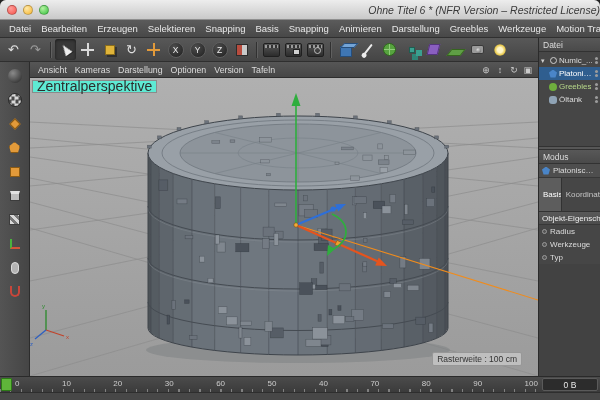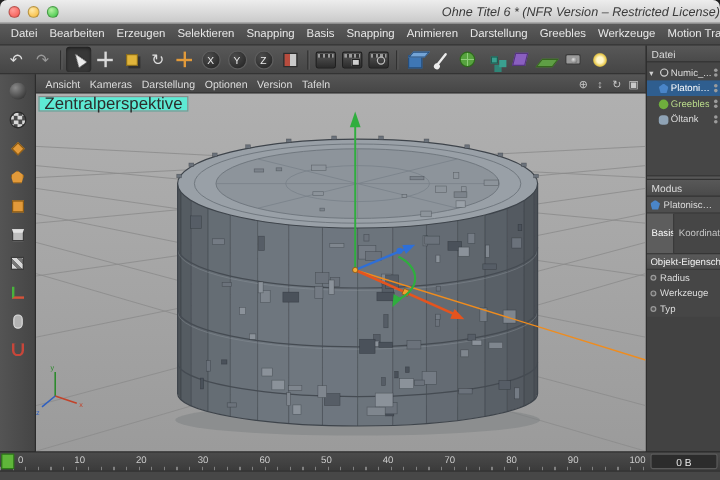--- a/index.html
+++ b/index.html
@@ -534,20 +534,21 @@
                 <line x1="16" y1="252" x2="16" y2="232" stroke="#2a8a2a" stroke-width="1.3"></line>
                 <line x1="16" y1="252" x2="34" y2="258" stroke="#c2432a" stroke-width="1.3"></line>
                 <line x1="16" y1="252" x2="5" y2="261" stroke="#2e5fc0" stroke-width="1.3"></line>
                 <text x="12" y="230" font-size="6" fill="#2a8a2a">y</text>
                 <text x="36" y="261" font-size="6" fill="#c2432a">x</text>
                 <text x="0" y="268" font-size="6" fill="#2e5fc0">z</text>
               </g>
             </svg>
 
             <div class="cam-label">Zentralperspektive</div>
+            <div class="grid-label">Rasterweite : 100 cm</div>
           </div>
         </div>
       </div>
     </div>
 
     <div class="right-panel">
       <div class="rp-menu">
         <span>Datei</span>
       </div>
       <div class="om-list">

